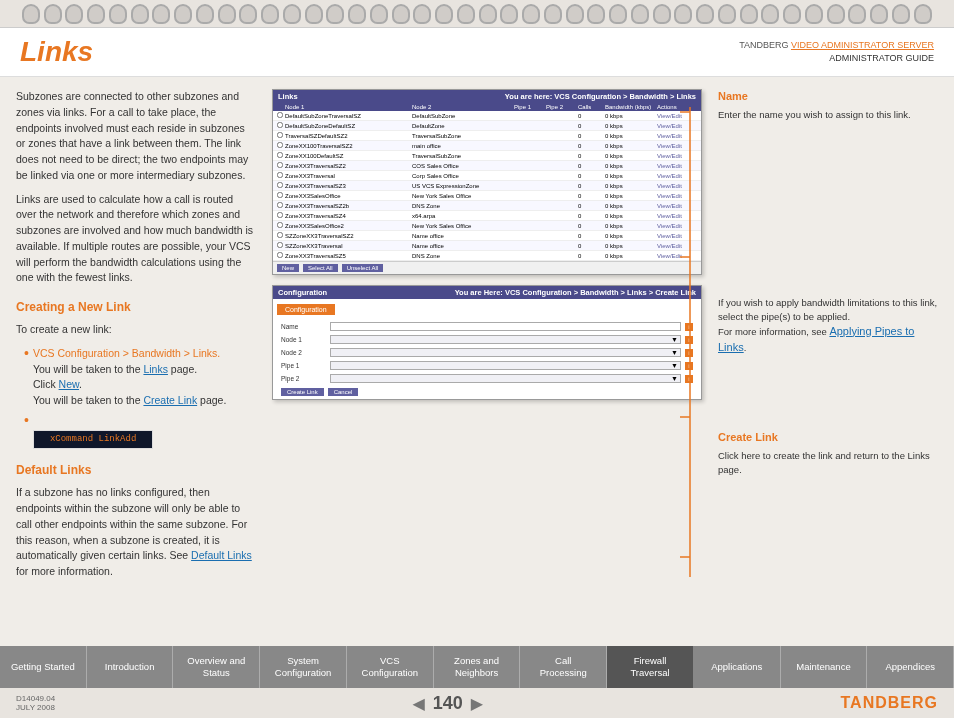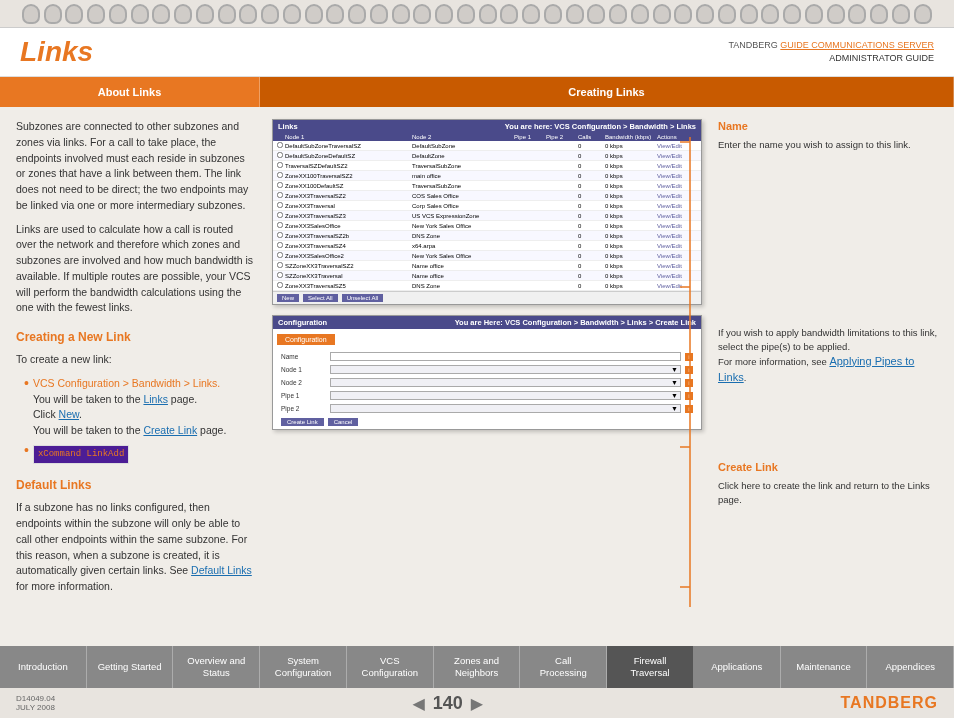--- a/index.html
+++ b/index.html
@@ -127,25 +127,25 @@
     .bullet-dot {
       color: #e87722;
       margin-right: 4px;
       font-size: 14px;
       line-height: 1;
     }
     .code-text {
       font-family: 'Courier New', monospace;
       font-size: 9px;
       color: #e87722;
-      background: #4c1d95;
-      padding: 2px 4px;
+      background: #0f172a;
+      padding: 2px 16px;
       border: 1px solid #ddd;
       display: inline-block;
-      margin-top: 2px;
+      margin-top: 17px;
     }
 
     
     .screenshot-box {
       background: white;
       border: 1px solid #999;
       box-shadow: 2px 2px 4px rgba(0,0,0,0.2);
       font-size: 7px;
       position: relative;
     }
@@ -410,29 +410,25 @@
     <div class="spiral-ring"></div>
     <div class="spiral-ring"></div>
     <div class="spiral-ring"></div>
     <div class="spiral-ring"></div>
     <div class="spiral-ring"></div>
   </div>
 
   <div class="header-area">
     <div class="page-title">Links</div>
     <div class="header-brand">
-      <div>TANDBERG <span class="brand-highlight">GUIDE COMMUNICATIONS SERVER</span></div>
+      <div>TANDBERG <span class="brand-highlight">VIDEO ADMINISTRATOR SERVER</span></div>
       <div class="admin-guide">ADMINISTRATOR GUIDE</div>
     </div>
   </div>
 
-  <div class="section-tabs">
-    <div class="section-tab" style="background:#e87722; max-width:260px;">About Links</div>
-    <div class="section-tab" style="background:#c85a00; flex:2;">Creating Links</div>
-  </div>
 
   <div class="main-content" style="position:relative;">
 
     <div class="left-col">
       <p>Subzones are connected to other subzones and zones via links. For a call to take place, the endpoints involved must each reside in subzones or zones that have a link between them.  The link does not need to be direct; the two endpoints may be linked via one or more intermediary subzones.</p>
       <p>Links are used to calculate how a call is routed over the network and therefore which zones and subzones are involved and how much bandwidth is available. If multiple routes are possible, your VCS will perform the bandwidth calculations using the one with the fewest links.</p>
 
       <div class="section-heading">Creating a New Link</div>
       <p>To create a new link:</p>
 
@@ -709,22 +705,22 @@
       <line x1="0" y1="180" x2="10" y2="180" stroke="#e87722" stroke-width="1.5"></line>
 
       <line x1="0" y1="340" x2="10" y2="340" stroke="#e87722" stroke-width="1.5"></line>
 
       <line x1="0" y1="480" x2="10" y2="480" stroke="#e87722" stroke-width="1.5"></line>
     </svg>
 
   </div>
 
   <div class="bottom-tabs">
+    <div class="bottom-tab">Getting Started</div>
     <div class="bottom-tab">Introduction</div>
-    <div class="bottom-tab">Getting Started</div>
     <div class="bottom-tab">Overview and<br>Status</div>
     <div class="bottom-tab">System<br>Configuration</div>
     <div class="bottom-tab">VCS<br>Configuration</div>
     <div class="bottom-tab">Zones and<br>Neighbors</div>
     <div class="bottom-tab">Call<br>Processing</div>
     <div class="bottom-tab active">Firewall<br>Traversal</div>
     <div class="bottom-tab">Applications</div>
     <div class="bottom-tab">Maintenance</div>
     <div class="bottom-tab">Appendices</div>
   </div>

